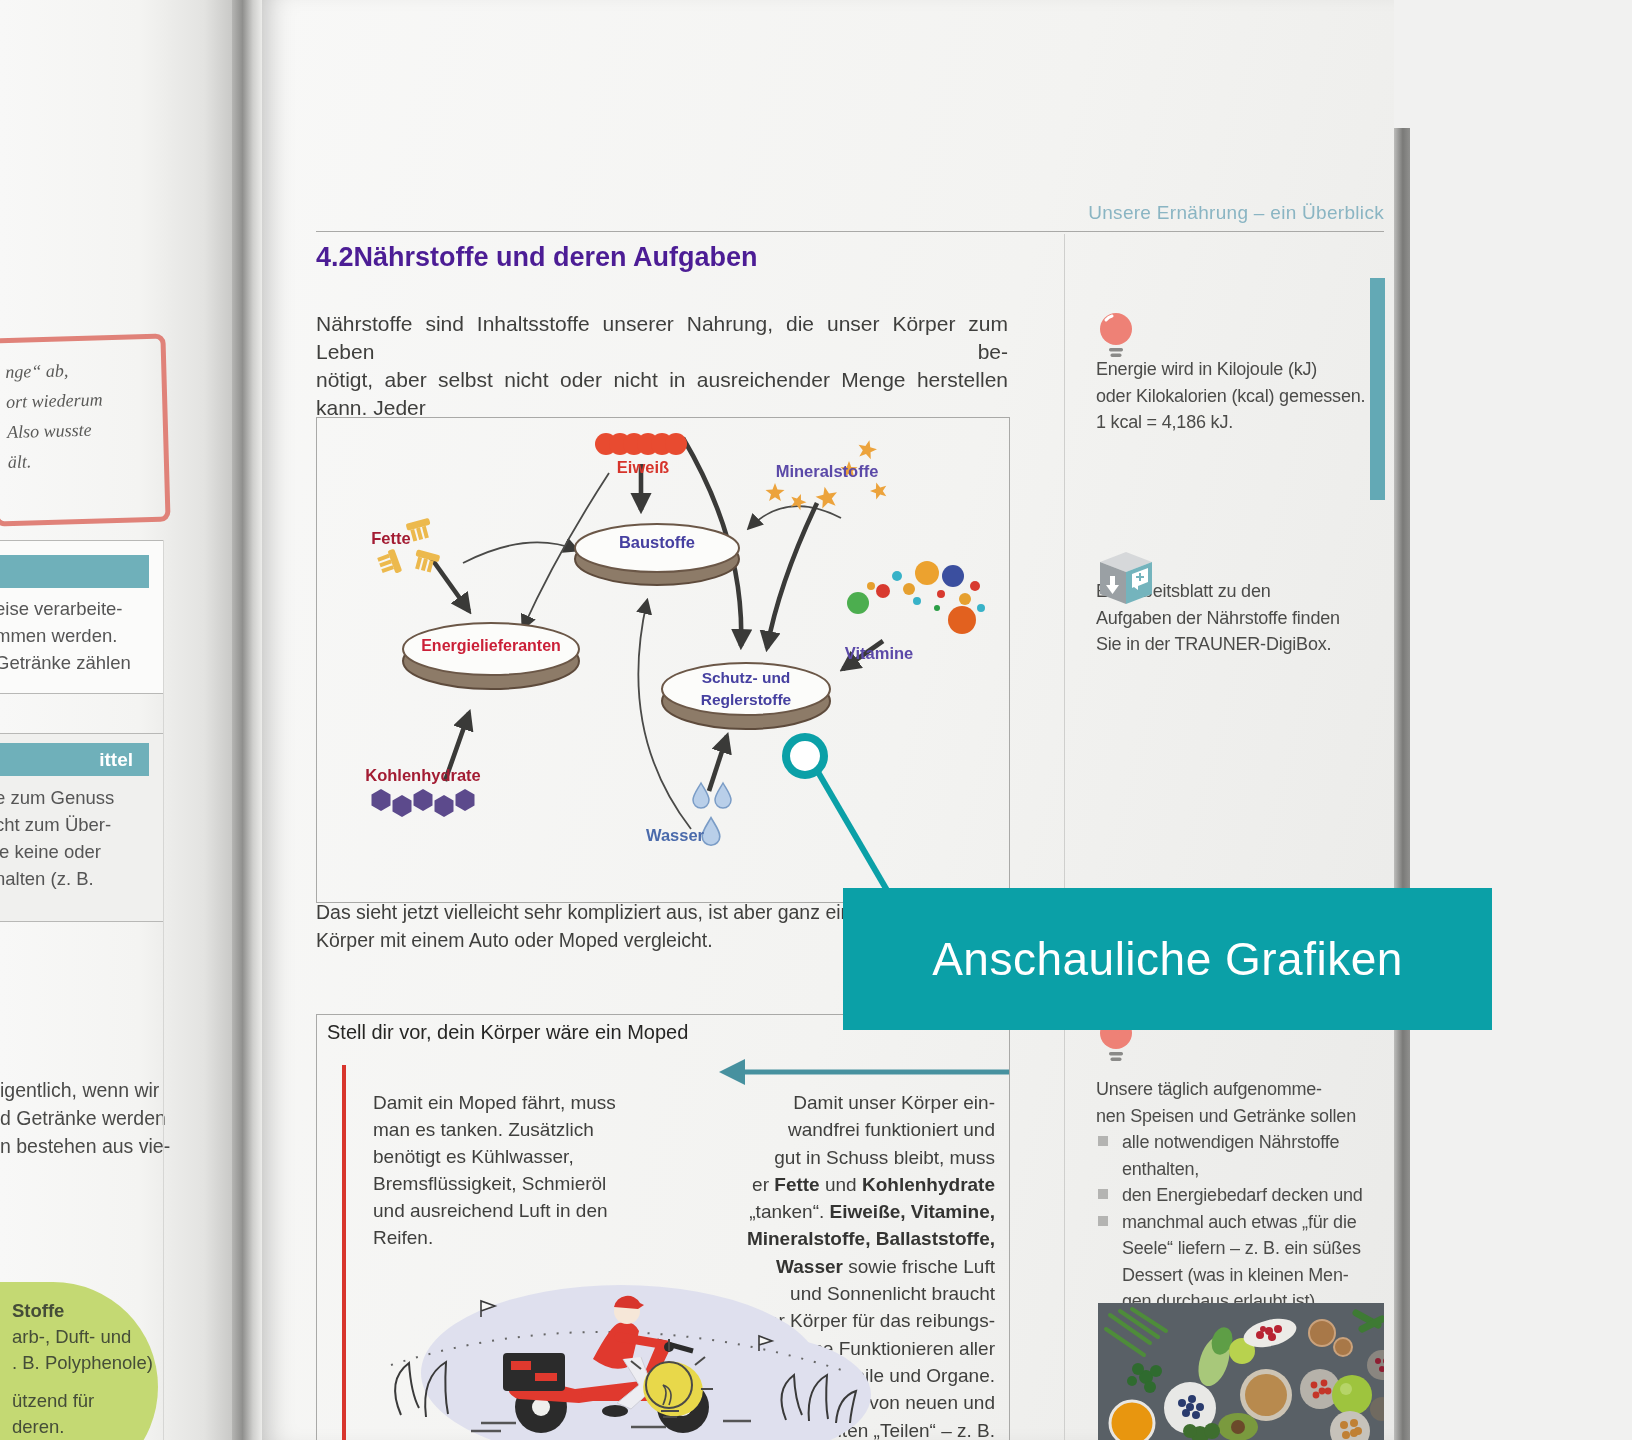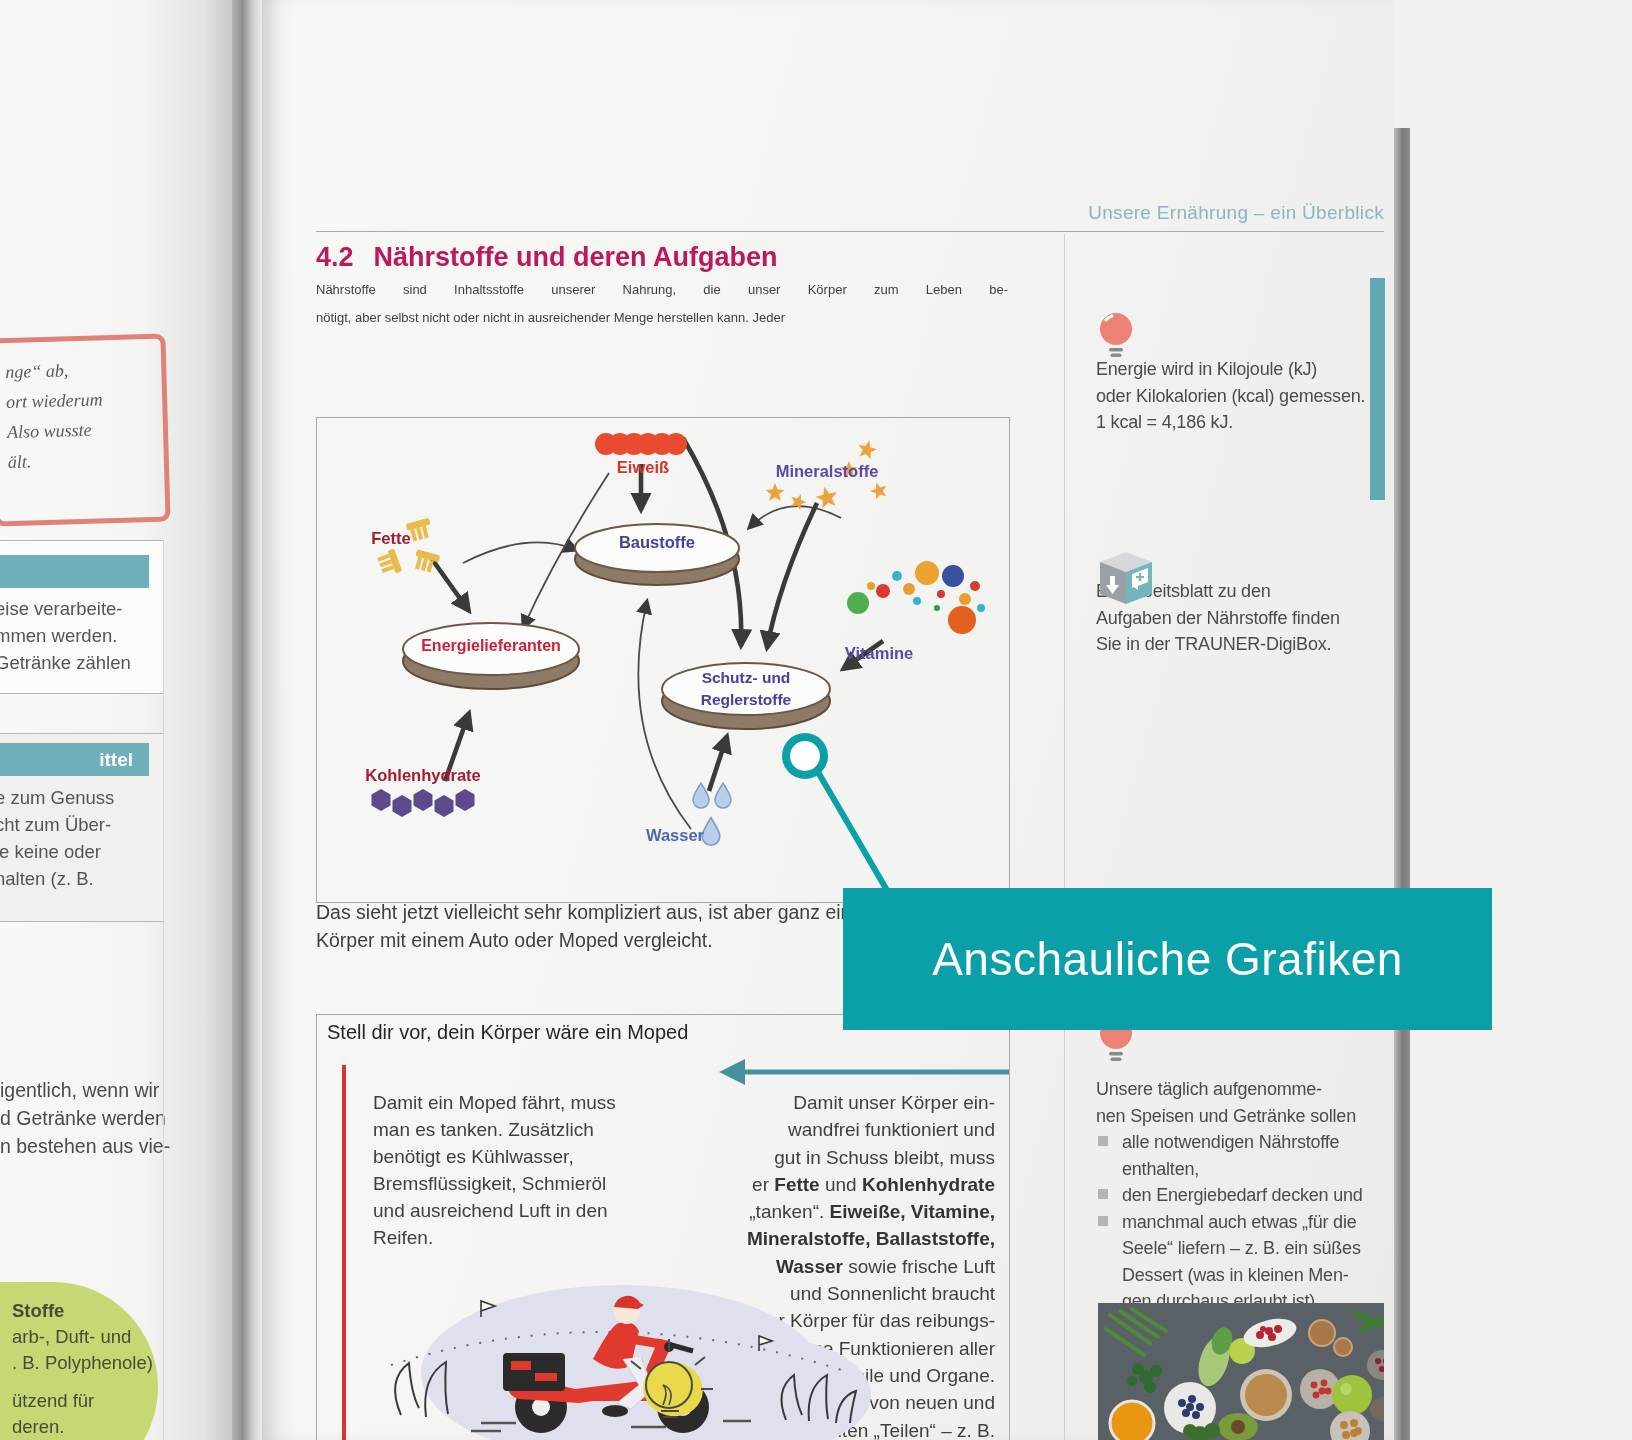--- a/index.html
+++ b/index.html
@@ -15,23 +15,23 @@
     background:linear-gradient(to right,#b5b5b3 0%,#8f8f8d 35%,#cfcfcd 70%,#ececea 100%)}
   .right-page{left:262px;top:0;width:1132px;height:1440px;
     background:linear-gradient(105deg,#f8f8f7 0%,#f3f3f1 55%,#eaeae8 100%);
     box-shadow:inset 22px 0 30px -20px rgba(0,0,0,.28)}
   .page-edge{left:1394px;top:128px;width:16px;height:1312px;
     background:linear-gradient(to right,#bdbdbb,#7a7a78 55%,#90908e)}
   
   .head-title{top:202px;left:1040px;width:344px;text-align:right;font-size:19px;
     letter-spacing:.3px;color:#8ab5c3}
   .head-rule{left:316px;top:231px;width:1068px;height:1px;background:#a9a9a7}
-  .section-head{left:316px;top:242px;font-size:27px;font-weight:bold;color:#be185d;display:flex;gap:20px}
-  
-  .intro{left:316px;top:276px;width:692px;font-size:13px}
+  .section-head{left:316px;top:242px;font-size:27px;font-weight:bold;color:#4c1d95;display:flex;}
+  
+  .intro{left:316px;top:310px;width:692px;font-size:21px}
   .intro>div{line-height:28px;text-align:justify;text-align-last:justify;white-space:normal}
   .intro>div:last-child{text-align-last:left}
   
   .diagram-box{left:316px;top:417px;width:692px;height:484px;border:1px solid #a9a9a7}
   .dlabel{position:absolute;font-weight:bold;font-size:16.5px;transform:translate(-50%,-50%);white-space:nowrap}
   
   .below{left:316px;top:898px;font-size:19.5px}
   .below>div{line-height:28px;white-space:nowrap}
   
   .banner{left:843px;top:888px;width:649px;height:142px;background:#0ba0a7;z-index:60;

